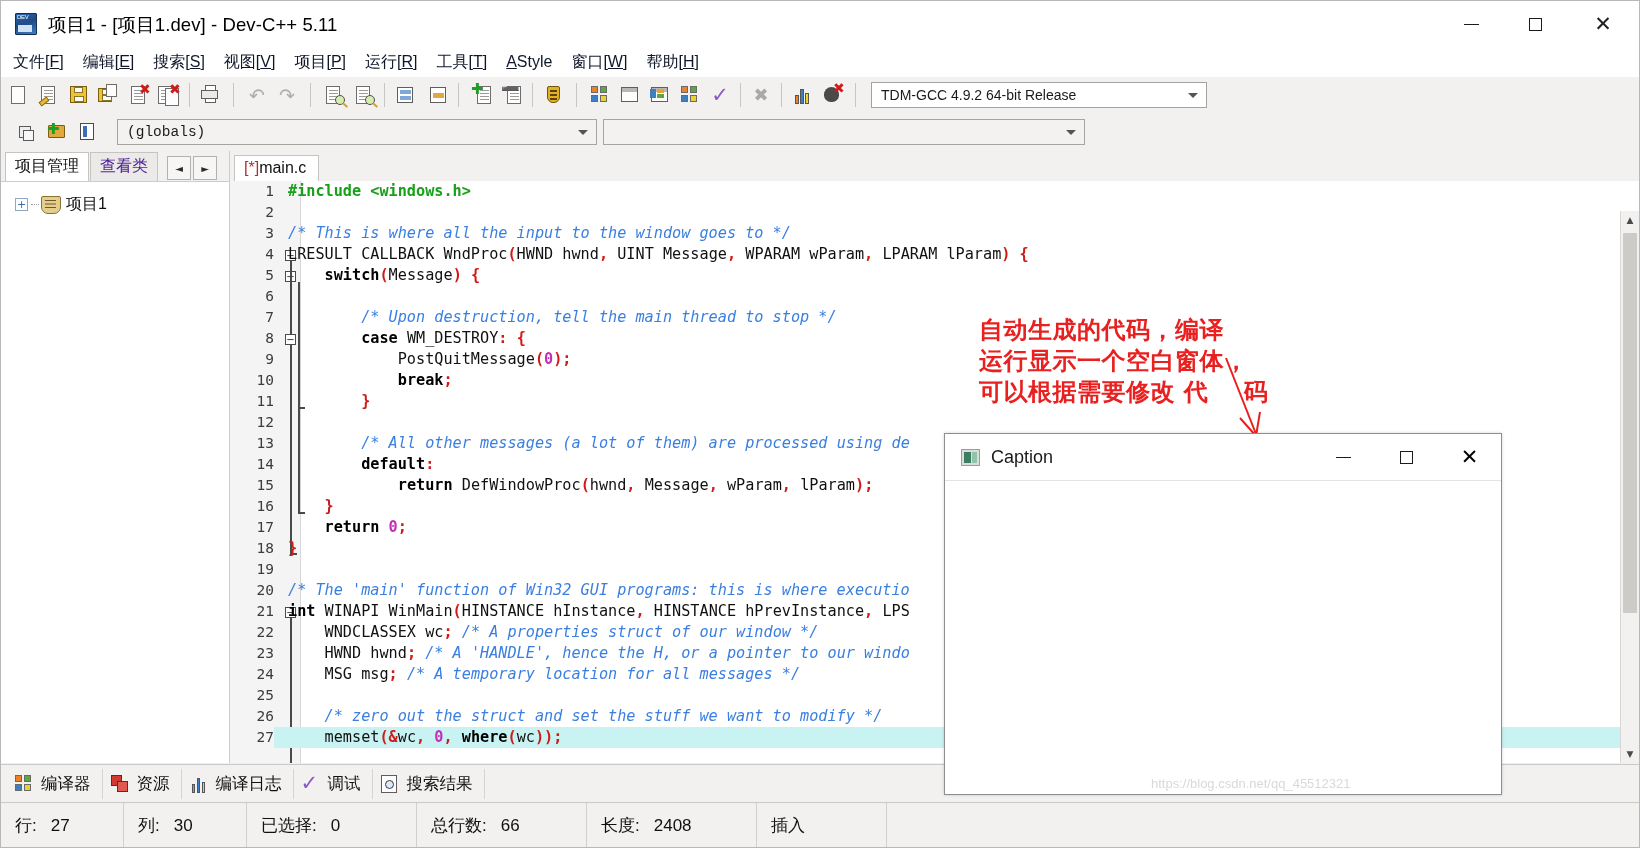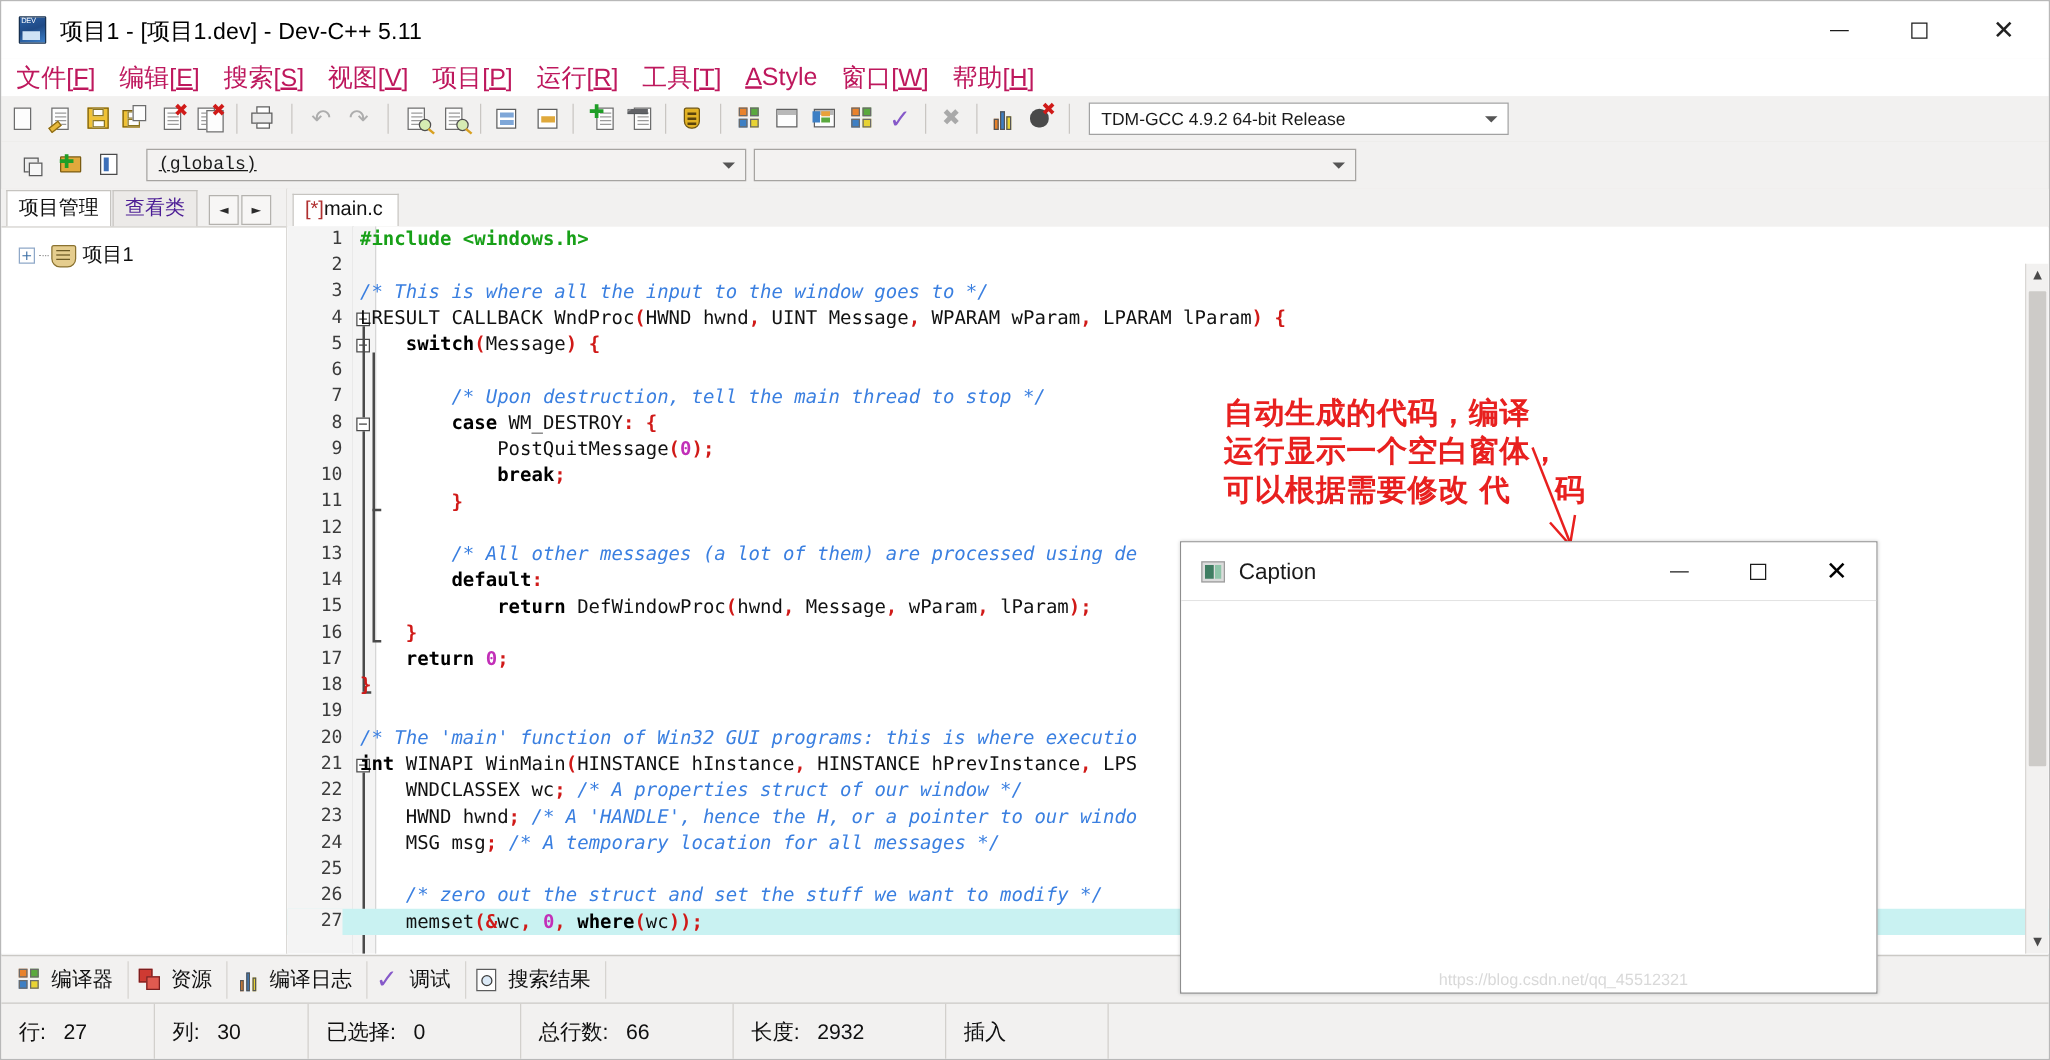--- a/index.html
+++ b/index.html
@@ -53,21 +53,21 @@
   .sq { width: 13px; height: 13px; border: 1.6px solid #1c1c1c; box-sizing: border-box; }
   .dash { width: 15px; height: 0; border-top: 1.6px solid #1c1c1c; }
 
   
   .menubar {
     position: absolute; left: 0; top: 46px; width: 1638px; height: 30px;
     background: #ffffff; display: flex; align-items: center; padding-left: 12px;
     box-sizing: border-box;
   }
   .menu-item {
-    font-size: 20px; color: #be185d; margin-right: 19px; white-space: nowrap;
+    font-size: 16px; color: #0f172a; margin-right: 19px; white-space: nowrap;
     font-family: "Liberation Sans", "DejaVu Sans", sans-serif;
   }
   .menu-item u { text-decoration: underline; }
 
   
   .toolbar1 {
     position: absolute; left: 0; top: 76px; width: 1638px; height: 36px;
     background: #f2f1f0; display: flex; align-items: center;
     border-bottom: 1px solid #dedbd7;
   }
@@ -214,21 +214,21 @@
     background: #f2f1f0; display: flex; align-items: center;
     border-bottom: 1px solid #d5d2ce;
   }
   .combo-globals {
     width: 480px; height: 26px; background: #f3f2f1; border: 1px solid #a6a4a1;
     margin-left: 12px; position: relative; display: flex; align-items: center;
     box-sizing: border-box;
   }
   .combo-globals .ctext {
     font-family: "Liberation Mono", "DejaVu Sans Mono", monospace;
-    font-size: 14.5px; color: #1a1a1a; padding-left: 9px; text-decoration: underline;
+    font-size: 14.5px; color: #1a1a1a; padding-left: 9px;
   }
   .combo-blank {
     width: 482px; height: 26px; background: #f3f2f1; border: 1px solid #a6a4a1;
     margin-left: 6px; position: relative; box-sizing: border-box;
   }
   .stacked {
     position: absolute; left: 3px; top: 5px; width: 12px; height: 12px;
     border: 1.3px solid #5a5a5a; background: #ededed; box-sizing: border-box;
   }
   .stacked::after {
@@ -860,21 +860,21 @@
     <div class="stcell w3">
       <span class="lab">已选择:</span>
       <span>0</span>
     </div>
     <div class="stcell w4">
       <span class="lab">总行数:</span>
       <span>66</span>
     </div>
     <div class="stcell w5">
       <span class="lab">长度:</span>
-      <span>2932</span>
+      <span>2408</span>
     </div>
     <div class="stcell w6">
       <span class="lab">插入</span>
     </div>
     <div class="stcell grow"></div>
   </div>
 
 </div>
 
 </body></html>

